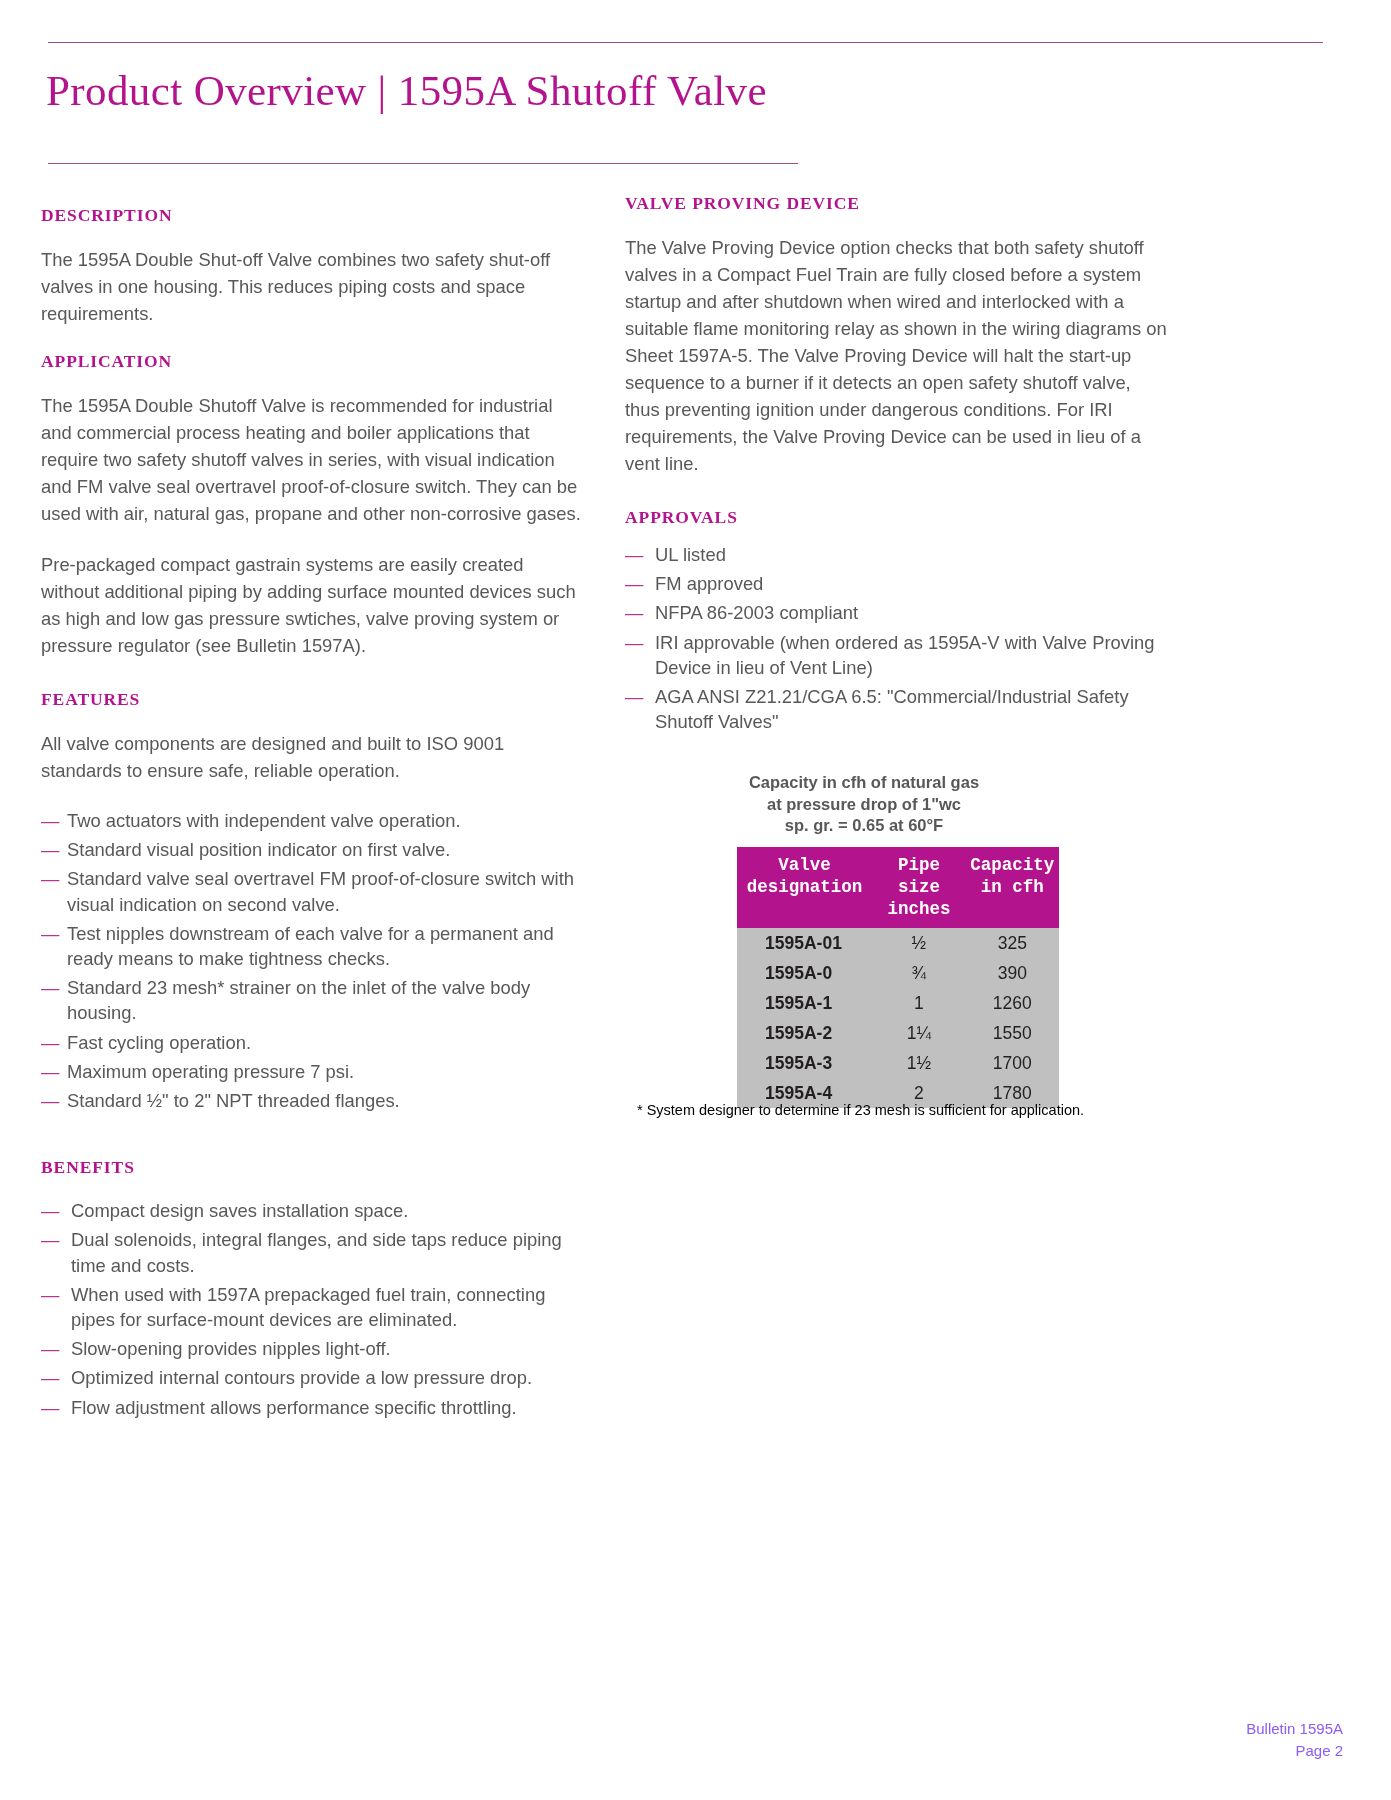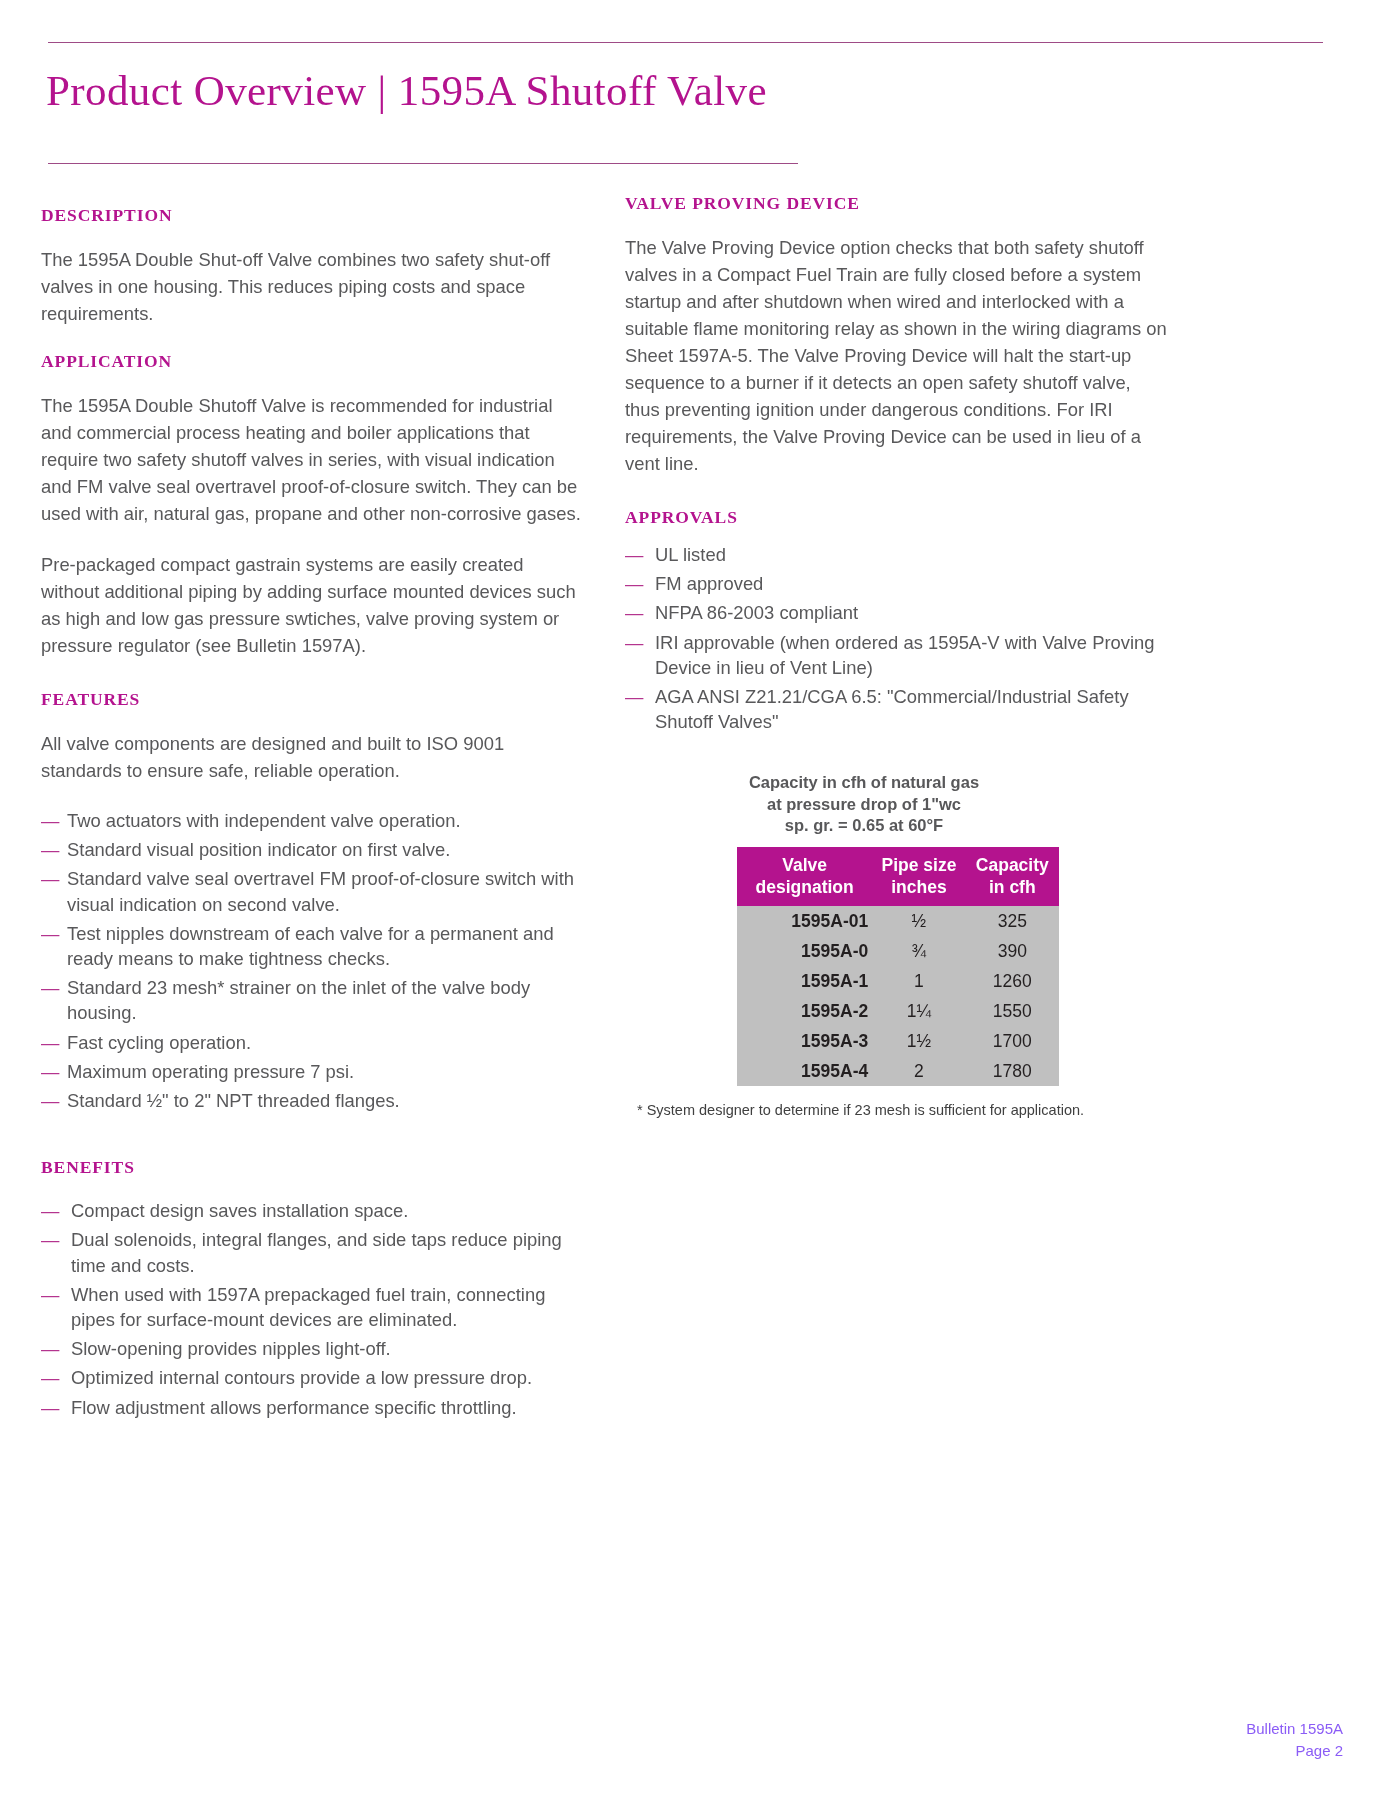--- a/index.html
+++ b/index.html
@@ -142,46 +142,46 @@
   table.capacity thead th {
     background: #b4138e;
     color: #ffffff;
     font-size: 17.5px;
     line-height: 22px;
     font-weight: 600;
     padding: 7px 4px 8px 4px;
     text-align: center;
     vertical-align: top;
   }
-  table.capacity thead th span { display: block; }
+  table.capacity thead th span { display: block; font-family: Liberation Mono, monospace; }
   table.capacity tbody td {
     background: #c0c0c0;
     font-size: 17.5px;
     line-height: 22px;
     color: #231f20;
     padding: 4px 4px;
     text-align: center;
   }
   table.capacity tbody td.desig {
     font-weight: 700;
-    text-align: right;
+    text-align: left;
     padding-left: 28px;
   }
   table.capacity col.c1 { width: 42%; }
   table.capacity col.c2 { width: 29%; }
   table.capacity col.c3 { width: 29%; }
 
   .footnote {
     position: absolute;
     left: 637px;
     top: 1100px;
     width: 560px;
     font-size: 14.5px;
     line-height: 20px;
-    color: #404040;
+    color: #000000;
     font-weight: 300;
   }
 
   
   .footer {
     position: absolute;
     right: 48px;
     bottom: 38px;
     text-align: right;
     font-size: 15px;

